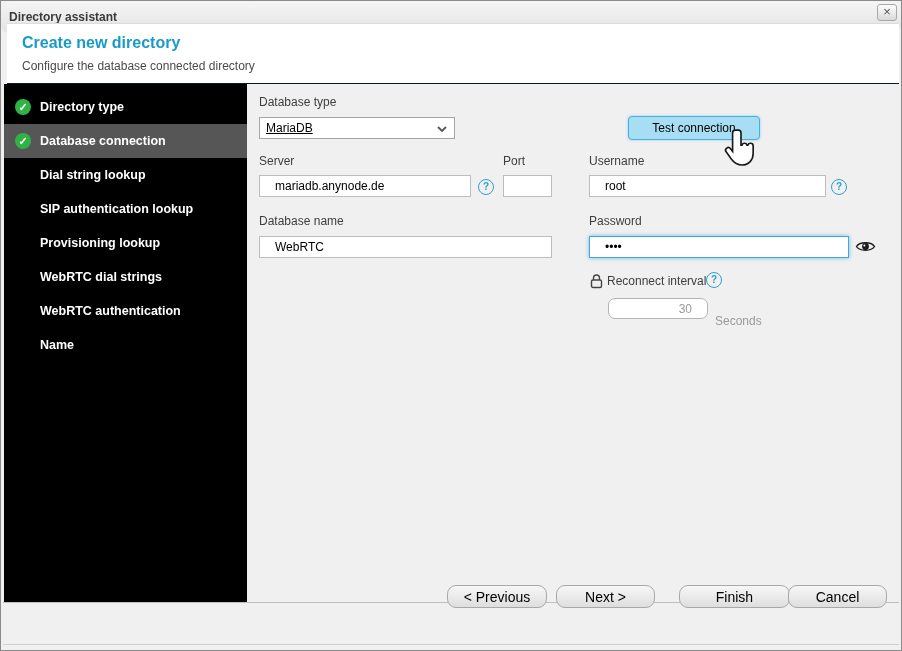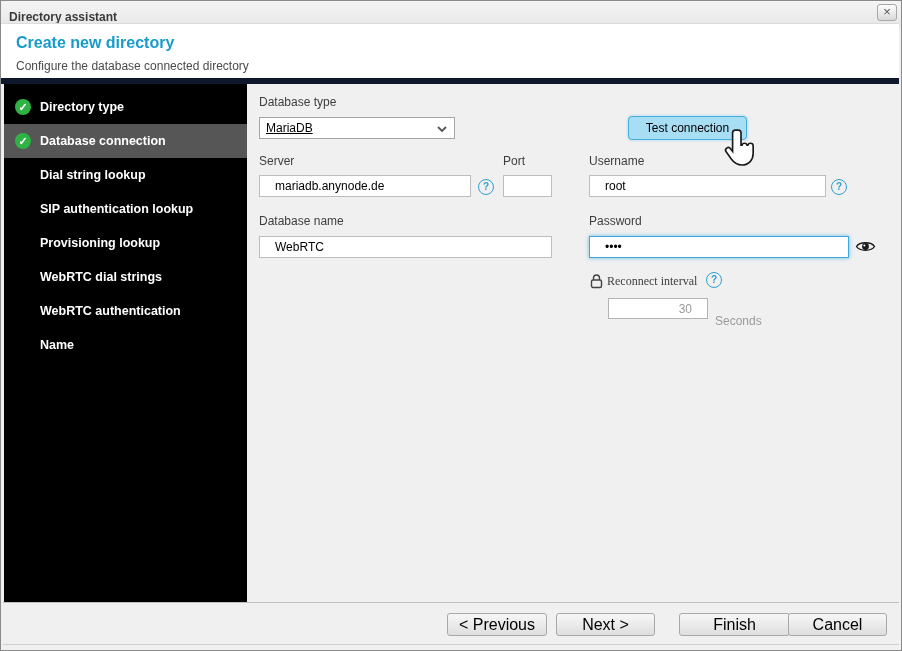--- a/index.html
+++ b/index.html
@@ -22,22 +22,22 @@
   .close-btn {
     position:absolute; right:4px; top:3px; width:20px; height:17px;
     border:1px solid #a8a8a8; border-radius:3px;
     background:linear-gradient(#fdfdfd,#d9d9d9);
     font-size:13px; color:#555; line-height:14px; text-align:center;
     cursor:default;
   }
 
   
   .header {
-    position:absolute; left:0; right:2px; top:22px; height:61px;
-    background:#ffffff; border-top:1px solid #dcdcdc; border-bottom:6px solid #0f172a;
+    position:absolute; left:6px; right:2px; top:22px; height:61px;
+    background:#ffffff; border-top:1px solid #dcdcdc; border-bottom:1px solid #0f172a;
     padding:10px 4px 0 15px;
   }
   .header-title { font-size:16px; font-weight:bold; color:#189bc9; }
   .header-subtitle { font-size:12px; color:#4a4a4a; margin-top:7px; }
 
   
   .sidebar {
     position:absolute; left:3px; top:83px; width:243px; height:518px;
     background:#000; padding-top:6px;
   }
@@ -67,21 +67,21 @@
   .ftext.muted { color:#9a9a9a; text-align:right; border-color:#b4b4b4; }
 
   .dbselect {
     position:absolute; left:258px; top:116px; width:196px; height:22px;
     border:1px solid #a5a5a5; background:#fff; font-size:12px; color:#000;
     display:flex; align-items:center; padding:0 6px; cursor:default;text-decoration:underline;
   }
   .dbselect svg { position:absolute; right:7px; top:8px; }
 
   .btn-test {
-    position:absolute; left:627px; top:115px; width:119px; height:24px;
+    position:absolute; left:627px; top:115px; width:132px; height:24px;
     background:#a8def4; border:1px solid #45b0dd; border-radius:4px;
     font-family:"Liberation Sans", sans-serif; font-size:12px; color:#000;
     box-shadow:0 0 3px rgba(69,176,221,.55);
   }
 
   .help-icon {
     position:absolute; width:16px; height:16px; border-radius:50%;
     border:1.5px solid #2f9fd0; color:#2f9fd0; background:#f0f0f0;
     font-size:10px; font-weight:bold; line-height:13px; text-align:center;
     cursor:default;
@@ -92,24 +92,24 @@
   .unit-label { position:absolute; font-size:12px; color:#9a9a9a; }
 
   .cursor-hand { position:absolute; left:722px; top:127px; pointer-events:none; }
 
   
   .footer {
     position:absolute; left:2px; right:2px; top:601px; height:43px;
     background:#f0f0f0; border-top:1px solid #bfbfbf; border-bottom:1px solid #cfcfcf;
   }
   .btn {
-    position:absolute; top:612px; height:23px;
+    position:absolute; top:584px; height:23px;
     background:linear-gradient(#f7f7f7,#dedede);
-    border:1px solid #a8a8a8; border-radius:3px;
-    font-family:"Liberation Sans", sans-serif; font-size:16px; color:#000;
+    border:1px solid #a8a8a8; border-radius:9px;
+    font-family:"Liberation Sans", sans-serif; font-size:14px; color:#000;
   }
   .btn-prev   { left:446px; width:100px; }
   .btn-next   { left:555px; width:99px; }
   .btn-finish { left:678px; width:111px; }
   .btn-cancel { left:787px; width:99px; }
 </style>
 </head>
 <body>
 
 <div class="window">
@@ -188,23 +188,23 @@
   <svg class="eye-icon" width="21" height="15" viewBox="0 0 21 15">
     <path d="M1.5 7.5 C4.5 2.5, 16.5 2.5, 19.5 7.5 C16.5 12.5, 4.5 12.5, 1.5 7.5 Z" fill="none" stroke="#1a1a1a" stroke-width="1.4"></path>
     <circle cx="10.5" cy="7.5" r="3.4" fill="#1a1a1a"></circle>
     <circle cx="9.4" cy="6.4" r="1" fill="#fff"></circle>
   </svg>
 
   <svg class="lock-icon" width="13" height="15" viewBox="0 0 13 15">
     <rect x="1.5" y="6" width="10" height="7.5" rx="1.5" fill="none" stroke="#444" stroke-width="1.4"></rect>
     <path d="M3.5 6 V4 a3 3 0 0 1 6 0 V6" fill="none" stroke="#444" stroke-width="1.4"></path>
   </svg>
-  <span class="flabel" style="left:606px; top:273px;font-family:Liberation Serif, serif;">Reconnect interval</span>
+  <span class="flabel" style="left:606px; top:273px;">Reconnect interval</span>
   <div class="help-icon" style="left:705px; top:271px;">?</div>
-  <input class="ftext muted" style="left: 607px; top: 297px; width: 100px; height: 21px;" value="30">
+  <input class="ftext muted" style="left: 607px; top: 297px; width: 100px; height: 21px; border-radius: 7px;" value="30">
   <span class="unit-label" style="left:714px; top:301px;margin-top:12px;">Seconds</span>
 
   <svg class="cursor-hand" width="36" height="44" viewBox="0 0 24 29">
     <path d="M10.2 1.2 c1 0 1.8.8 1.8 1.8 v8.2 h.7 c.2-.7.9-1.2 1.6-1.2 .8 0 1.5.5 1.7 1.2 h.6 c.2-.7.9-1.2 1.7-1.2 1 0 1.8.7 1.8 1.7 v5.2 c0 4.2-2.8 7.6-7.4 7.6 -3.6 0-5.4-1.6-7.3-4.2 l-3.3-4.6 c-.6-.8-.4-1.9.4-2.5 .8-.6 1.9-.4 2.5.4 l1.4 1.8 V3 c0-1 .8-1.8 1.8-1.8 z" fill="#ffffff" stroke="#1a1a1a" stroke-width="1.1"></path>
   </svg>
 
   <div class="footer"></div>
   <button class="btn btn-prev">&lt; Previous</button>
   <button class="btn btn-next">Next &gt;</button>
   <button class="btn btn-finish">Finish</button>

